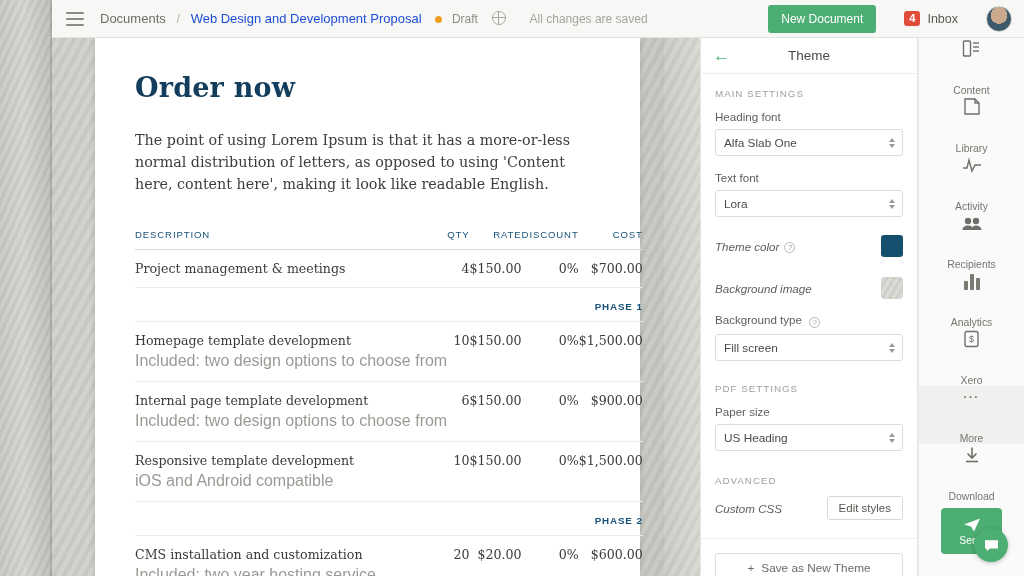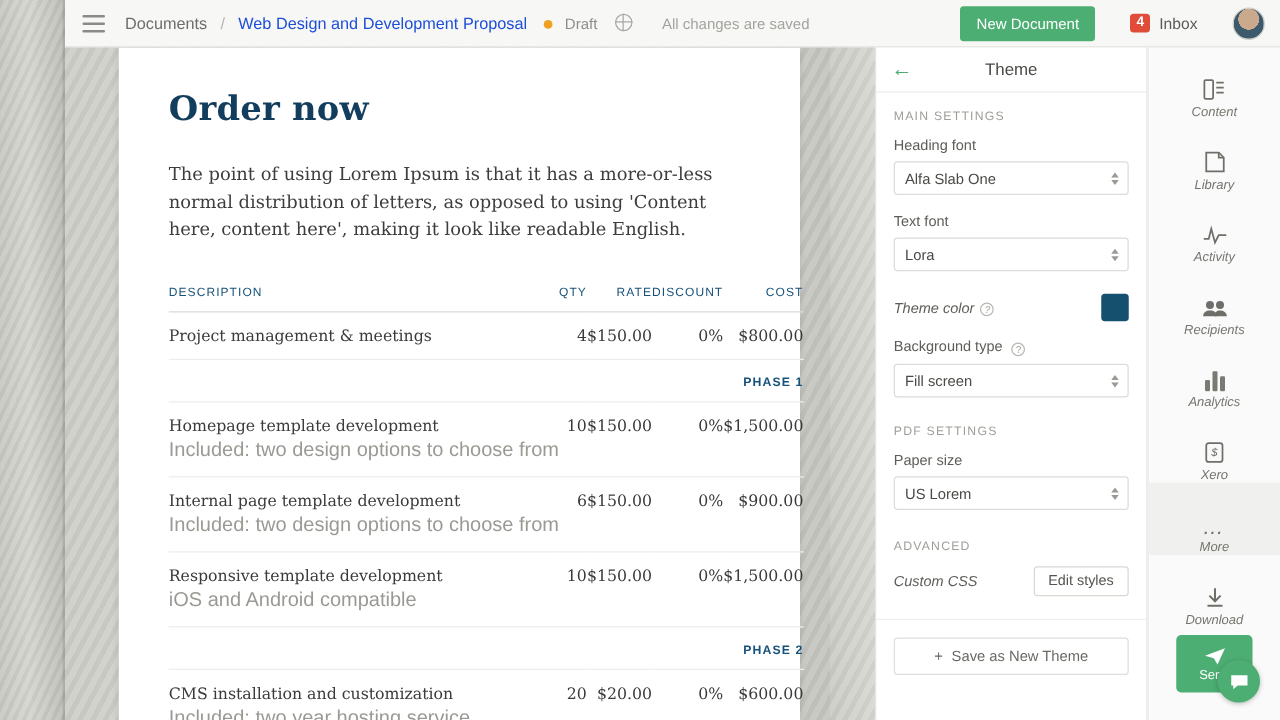--- a/index.html
+++ b/index.html
@@ -161,21 +161,21 @@
     justify-content:center; gap:7px; cursor:pointer;
   }
 
   
   .rail {
     position:absolute; left:918px; top:38px; width:106px; height:538px;
     background:#fafafa; border-left:1px solid #eaeaE6;
   }
   .rail-item {
     height:58px; display:flex; flex-direction:column; align-items:center;
-    justify-content:flex-end; gap:4px; color:#8b8b86; cursor:pointer;font-style:italic;
+    justify-content:space-between; gap:4px; color:#8b8b86; cursor:pointer;
   }
   .rail-item.active { background:#f0f0ee; }
   .rail-label { font-size:10.4px; color:#76766f; }
   .rail-icon { height:20px; display:flex; align-items:flex-end; gap:2px; color:#6f6f69; }
   .bar { width:4px; background:#7a7a74; border-radius:1px; }
   .dots3 { font-size:17px; letter-spacing:2px; line-height:14px; color:#6f6f69; }
   .rail-send {
     margin:6px 22px 0 22px; background:#4cae72; border-radius:4px; height:46px;
     display:flex; flex-direction:column; align-items:center; justify-content:center;
     gap:2px; color:#fff; cursor:pointer;
@@ -236,21 +236,21 @@
           </tr>
         </thead>
         <tbody>
           <tr>
             <td class="desc">
               <span>Project management &amp; meetings</span>
             </td>
             <td>4</td>
             <td>$150.00</td>
             <td>0%</td>
-            <td>$800.00</td>
+            <td>$700.00</td>
           </tr>
 
           <tr class="phase">
             <td colspan="5">PHASE 1</td>
           </tr>
 
           <tr>
             <td class="desc">
               <span>Homepage template development</span>
               <span class="sub">Included: two design options to choose from</span>
@@ -336,41 +336,45 @@
     </div>
 
     <div class="row-inline" style="padding-top:16px;">
       <span class="lbl">
         <span>Theme color</span>
         <span class="info">?</span>
       </span>
       <span class="swatch-color" style="background: rgb(21, 80, 110);"></span>
     </div>
 
+    <div class="row-inline">
+      <span class="lbl">Background image</span>
+      <span class="swatch-img"></span>
+    </div>
 
     <div class="field" style="padding-top:4px;">
       <span class="field-label">
         <span>Background type</span>
         <span class="info" style="display:inline-block;vertical-align:-1px;margin-left:4px;">?</span>
       </span>
       <div class="select">
         <span>Fill screen</span>
         <span class="spinner">
             <i class="up"></i>
             <i class="dn"></i>
           </span>
       </div>
     </div>
 
     <div class="sec-label" style="padding-top:20px;">PDF SETTINGS</div>
 
     <div class="field">
       <span class="field-label">Paper size</span>
       <div class="select">
-        <span>US Lorem</span>
+        <span>US Heading</span>
         <span class="spinner">
             <i class="up"></i>
             <i class="dn"></i>
           </span>
       </div>
     </div>
 
     <div class="sec-label" style="padding-top:22px;">ADVANCED</div>
 
     <div class="row-inline" style="padding-top:4px;">

